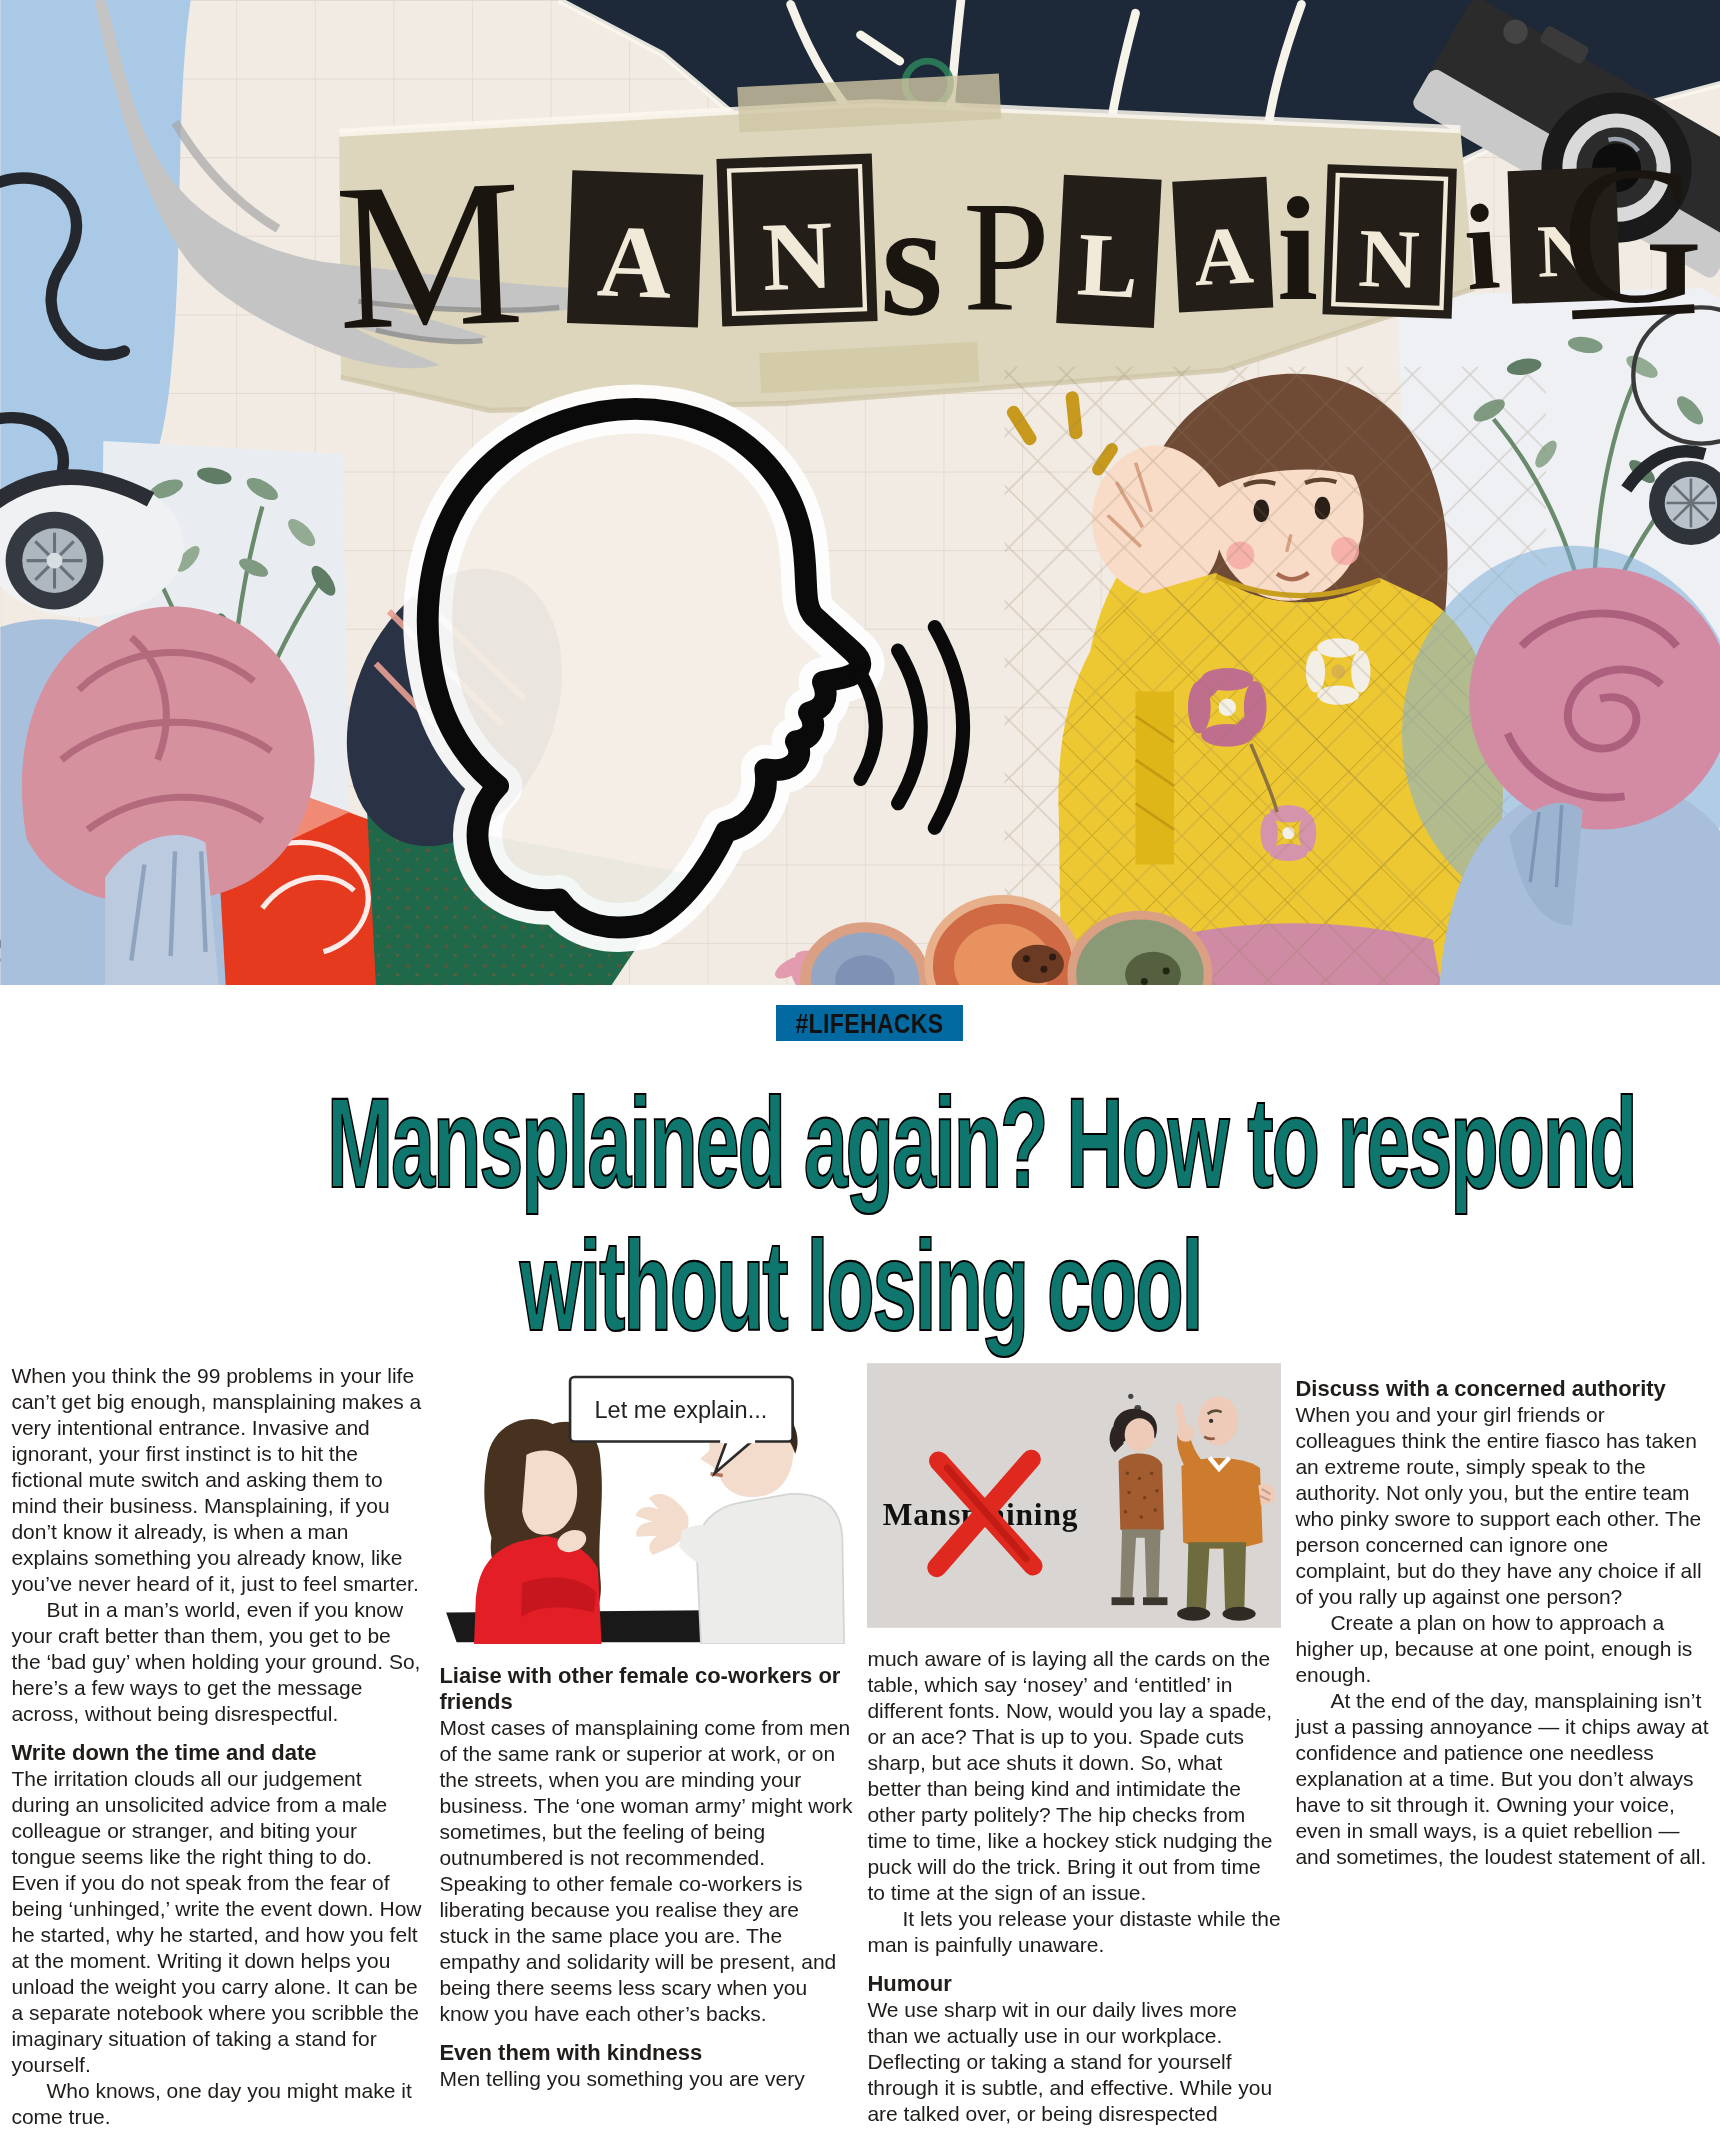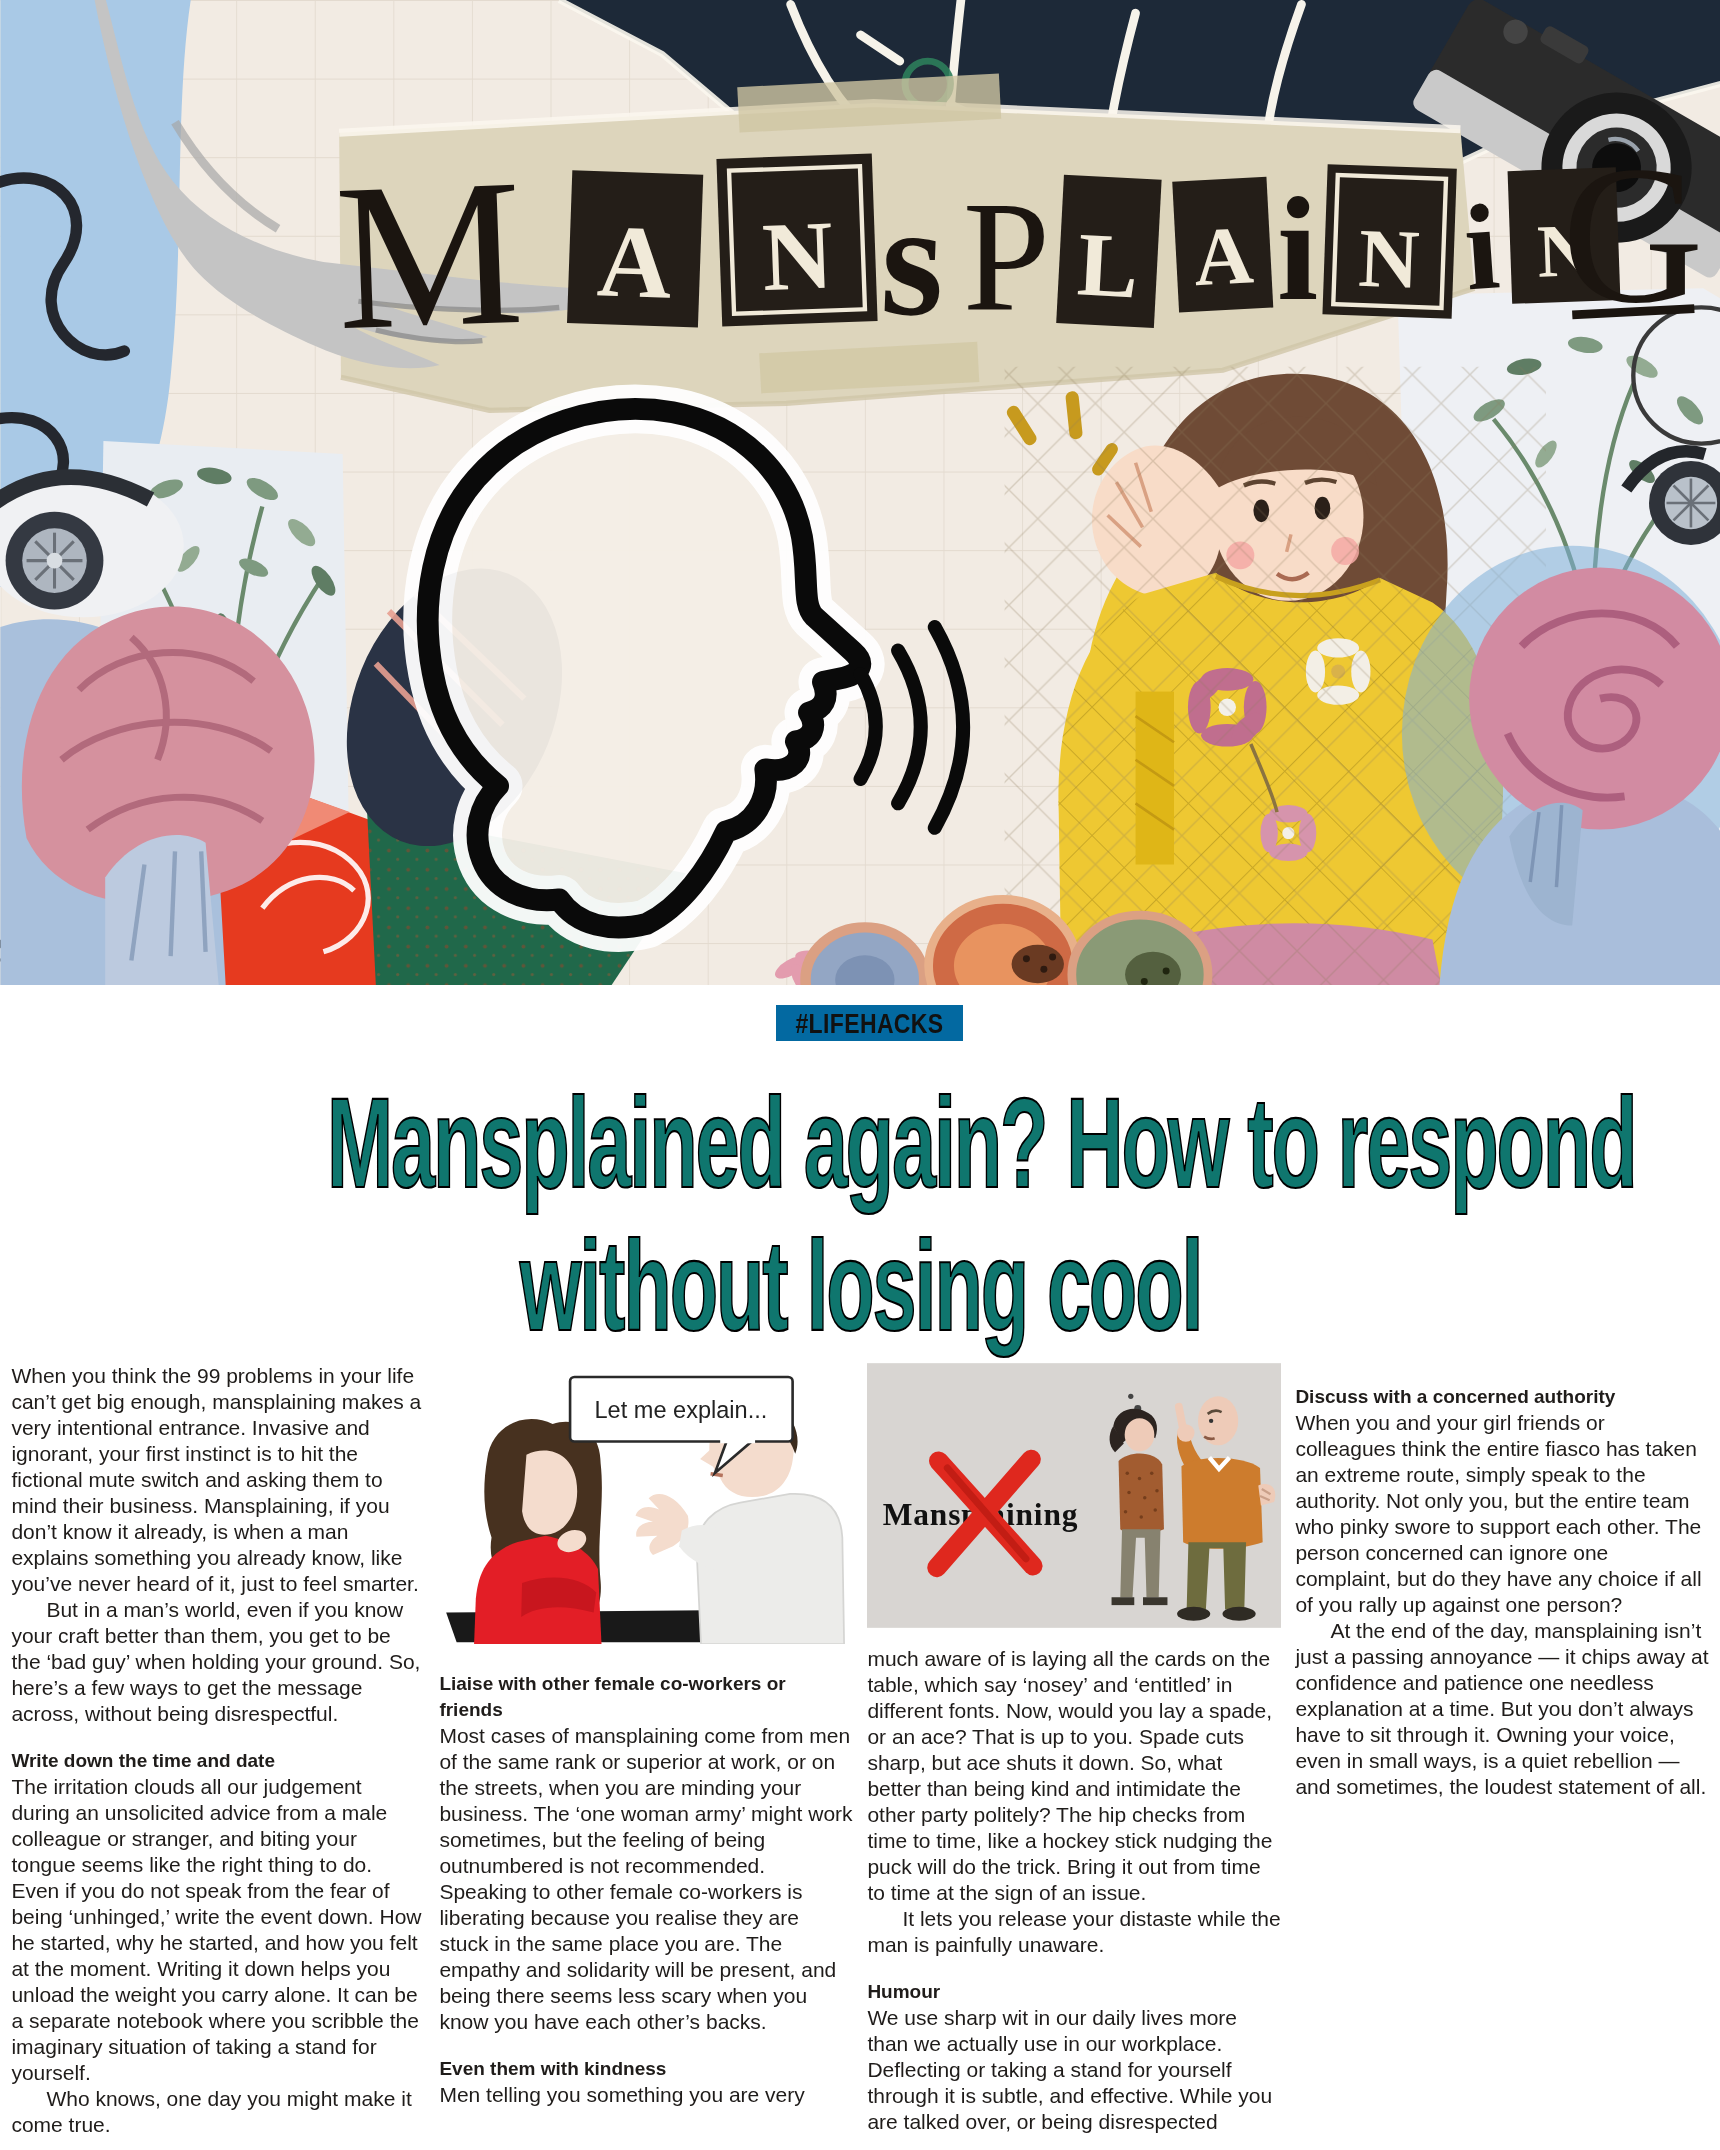--- a/index.html
+++ b/index.html
@@ -17,21 +17,21 @@
             font-weight:bold;color:#0f766e;}
   .headline .hl{display:block;font-size:128px;line-height:143px;letter-spacing:-3.5px;
                 transform:scaleX(.62);transform-origin:50% 50%;white-space:nowrap;
                 -webkit-text-stroke:2.2px #000;}
 
   .cols{position:absolute;top:1363px;left:11.4px;width:1698px;display:grid;
         grid-template-columns:repeat(4,414px);column-gap:14px;}
   .col{font-size:21px;line-height:26px;}
   .col p{margin:0;}
   .col p.ind{text-indent:35px;}
-  .col h3{margin:21px 0 0 0;font-size:19px;line-height:26px;font-weight:bold;}
+  .col h3{margin:13px 0 0 0;font-size:22px;line-height:26px;font-weight:bold;}
   .figure{margin:0 0 12.2px 0;}
   .byline{margin-top:24.5px;font-weight:bold;}
   .byline p{margin:0;}
 </style>
 </head>
 <body>
 
 <div class="page">
 
   <div class="hero">
@@ -459,18 +459,19 @@
       </div>
       <p>much aware of is laying all the cards on the table, which say ‘nosey’ and ‘entitled’ in different fonts. Now, would you lay a spade, or an ace? That is up to you. Spade cuts sharp, but ace shuts it down. So, what better than being kind and intimidate the other party politely? The hip checks from time to time, like a hockey stick nudging the puck will do the trick. Bring it out from time to time at the sign of an issue.</p>
       <p class="ind">It lets you release your distaste while the man is painfully unaware.</p>
       <h3>Humour</h3>
       <p>We use sharp wit in our daily lives more than we actually use in our workplace. Deflecting or taking a stand for yourself through it is subtle, and effective. While you are talked over, or being disrespected</p>
     </div>
 
     <div class="col">
       <h3>Discuss with a concerned authority</h3>
       <p>When you and your girl friends or colleagues think the entire fiasco has taken an extreme route, simply speak to the authority. Not only you, but the entire team who pinky swore to support each other. The person concerned can ignore one complaint, but do they have any choice if all of you rally up against one person?</p>
+      <p class="ind">Create a plan on how to approach a higher up, because at one point, enough is enough.</p>
       <p class="ind">At the end of the day, mansplaining isn’t just a passing annoyance — it chips away at confidence and patience one needless explanation at a time. But you don’t always have to sit through it. Owning your voice, even in small ways, is a quiet rebellion — and sometimes, the loudest statement of all.</p>
     </div>
 
   </div>
 </div>
 
 
 </body></html>

